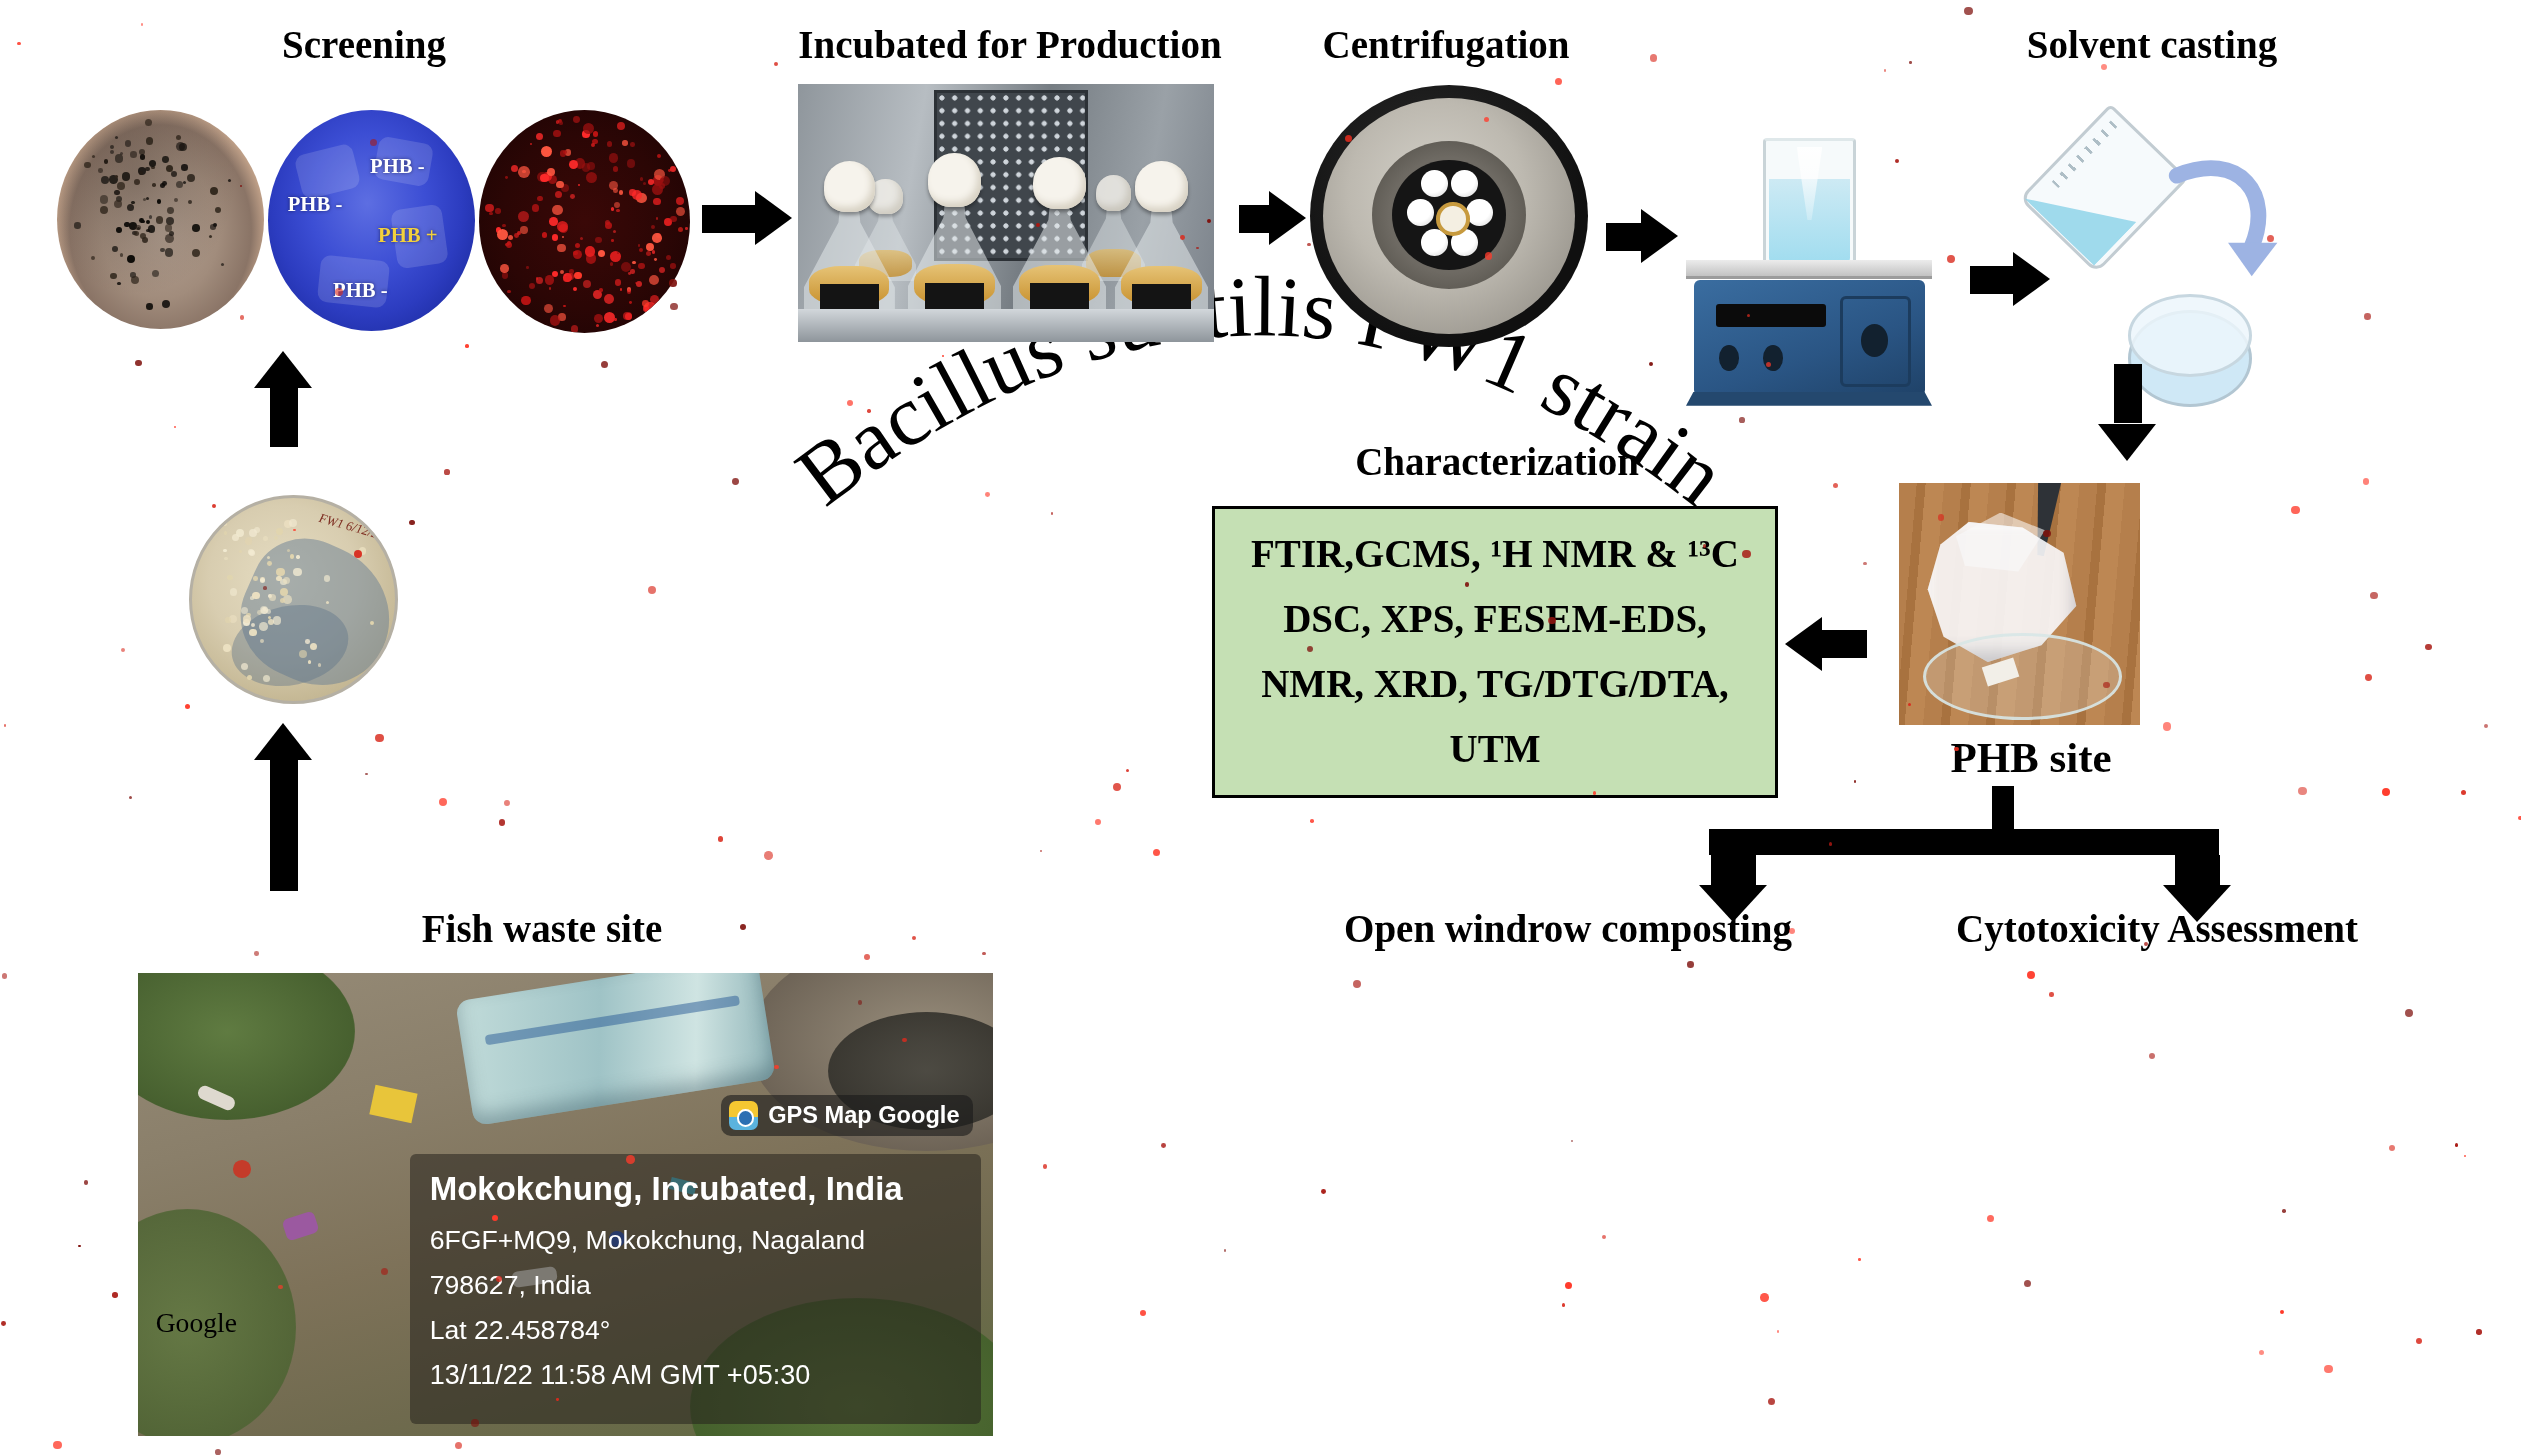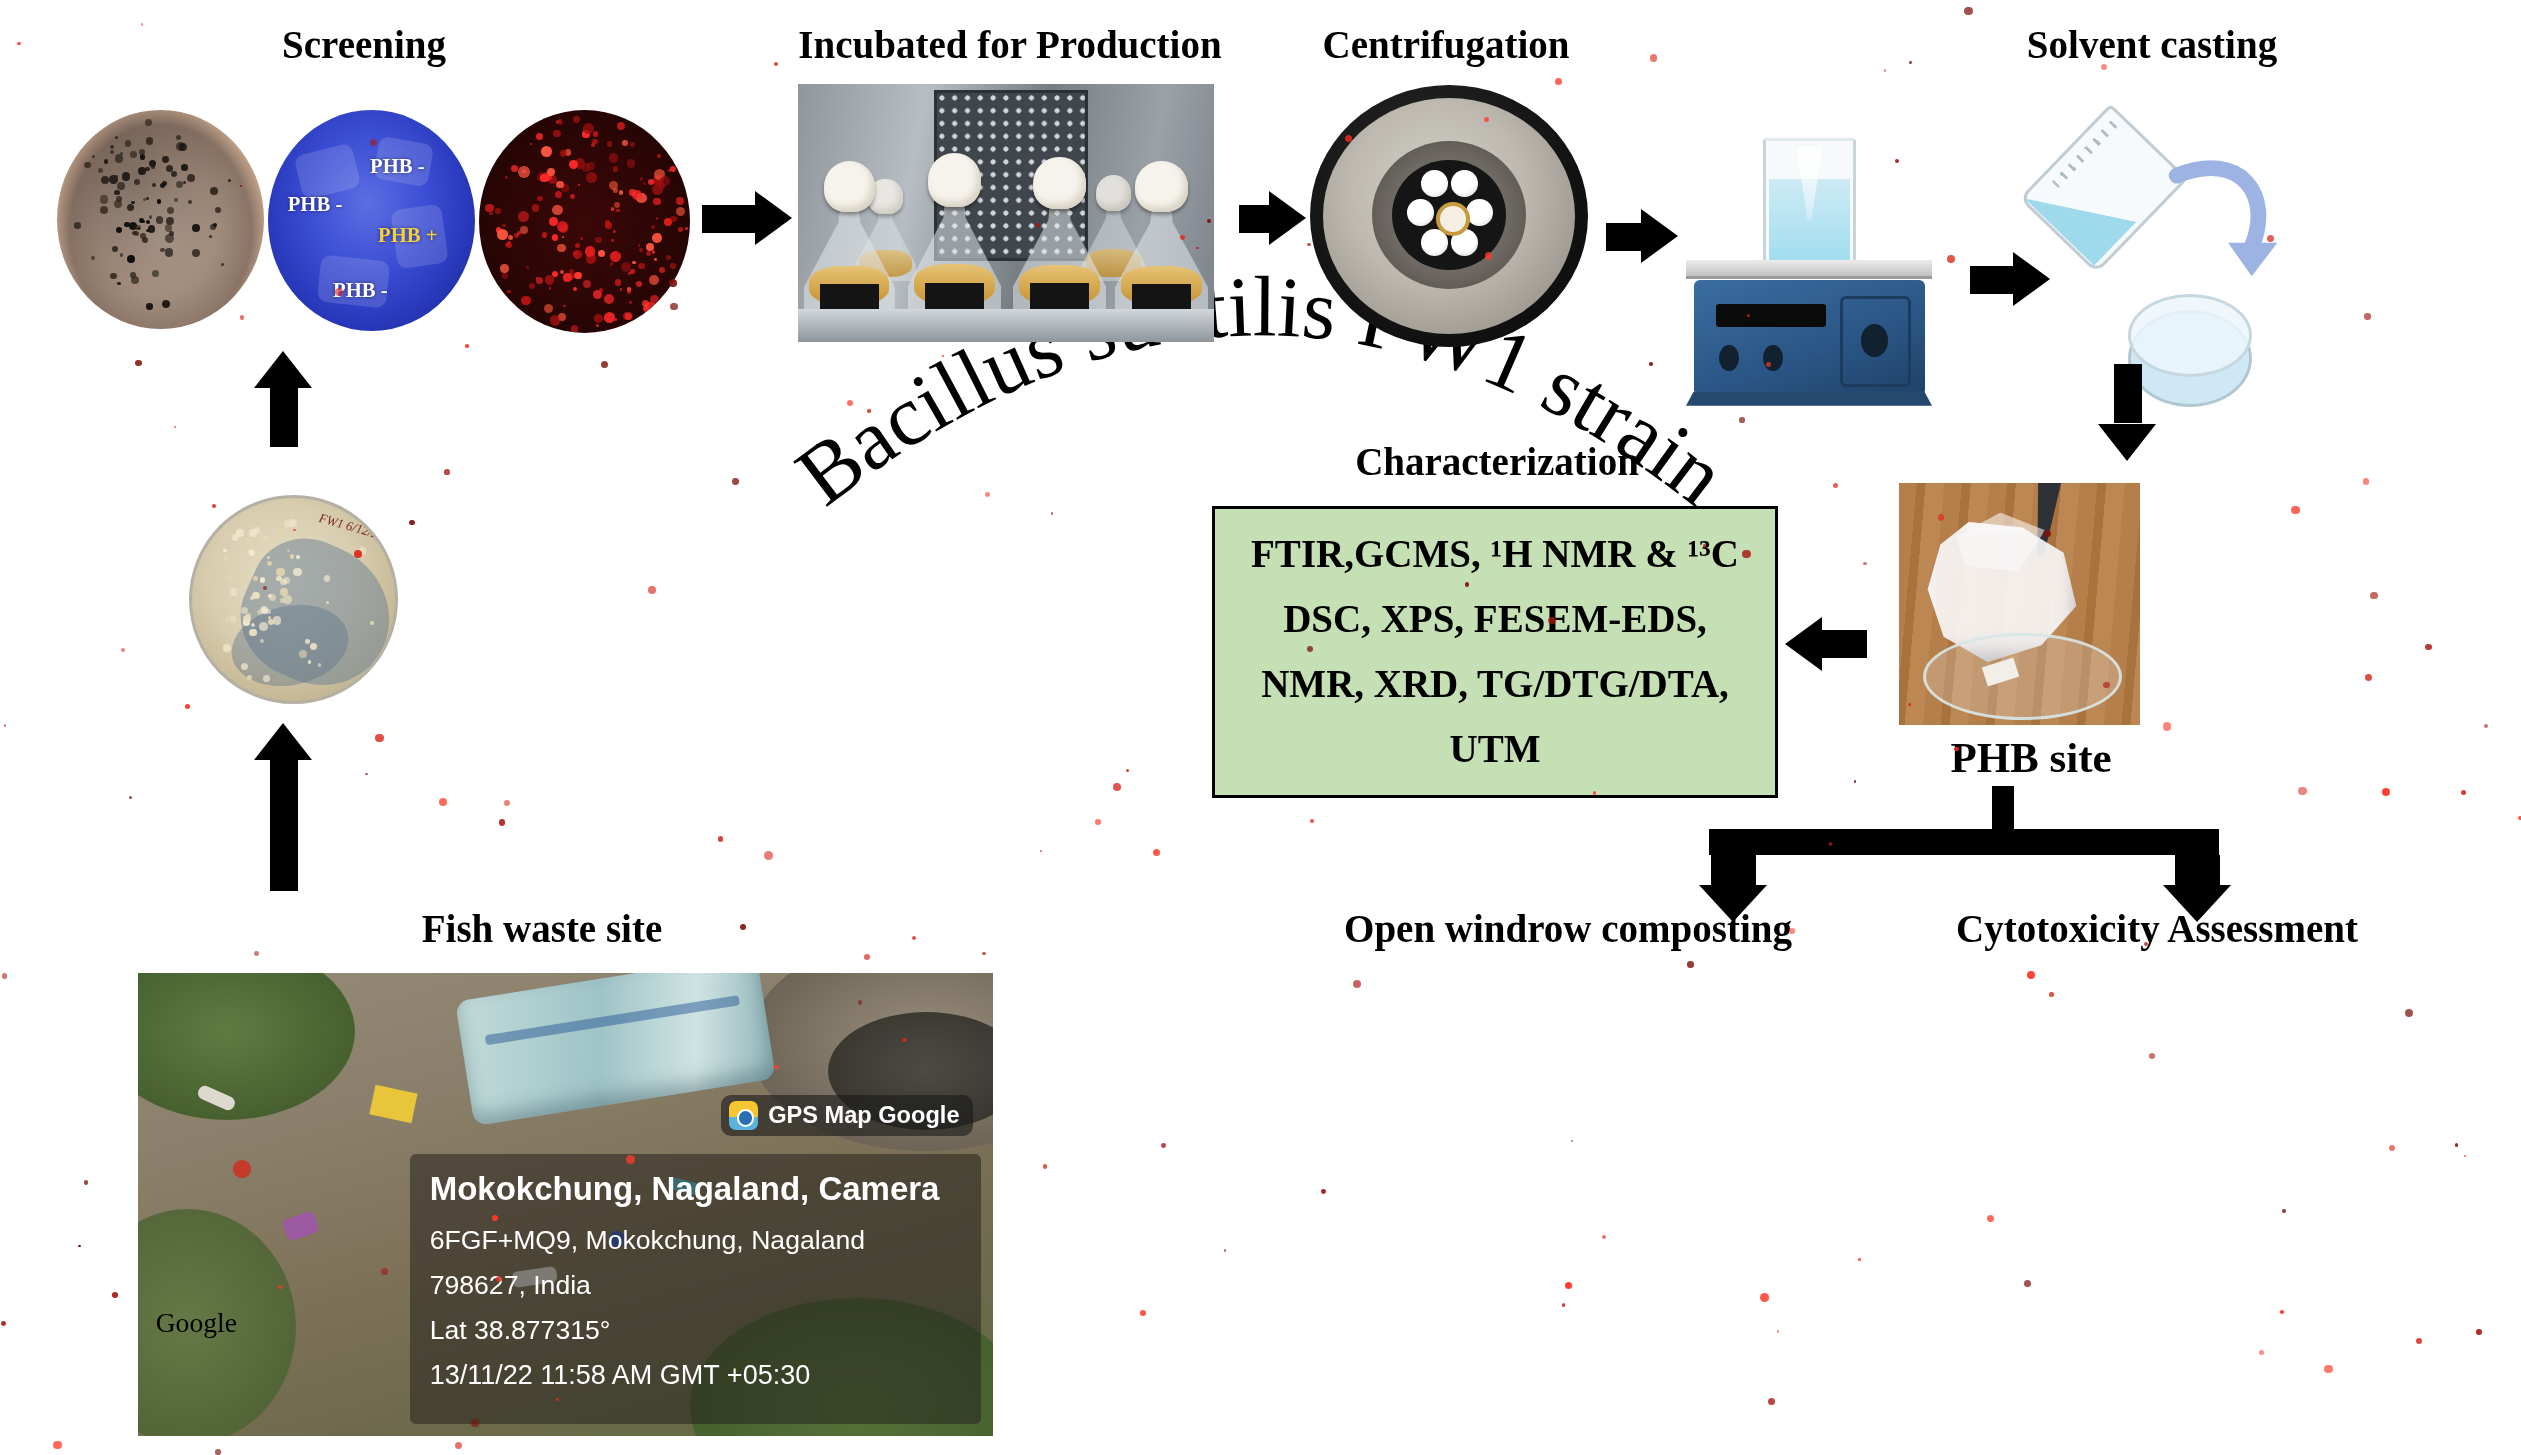--- a/index.html
+++ b/index.html
@@ -666,23 +666,23 @@
     </div>
 
     <div class="mapthumb" style="left:17.7px;top:181px;width:242px;height:270px;">
       <div class="road" style="left:69px;top:89px;width:5.9px;height:148px;transform:rotate(18deg);"></div>
       <div class="road" style="left:118px;top:148px;width:118px;height:4.9px;transform:rotate(-24deg);"></div>
       <div class="pin" style="left:95px;top:55px;"></div>
       <div class="googletag" style="left:9.9px;bottom:9.9px;font-size:27.6px;">Google</div>
     </div>
 
     <div class="gpsoverlay" style="left:272px;top:181px;width:571px;height:270px;padding:15.8px 19.7px;box-sizing:border-box;">
-      <div style="font-size:33px;font-weight:bold;margin-bottom:9.9px;">Mokokchung, Nagaland, Camera</div>
+      <div style="font-size:33px;font-weight:bold;margin-bottom:9.9px;">Mokokchung, Incubated, India</div>
       <div style="font-size:26.6px;line-height:45px;">6FGF+MQ9, Mokokchung, Nagaland 798627, India</div>
-      <div style="font-size:26.6px;line-height:45px;">Lat 38.877315°</div>
+      <div style="font-size:26.6px;line-height:45px;">Lat 22.458784°</div>
       <div style="font-size:27px;line-height:45px;">13/11/22 11:58 AM GMT +05:30</div>
     </div>
   </div>
 
   
   
 
   
   
 

